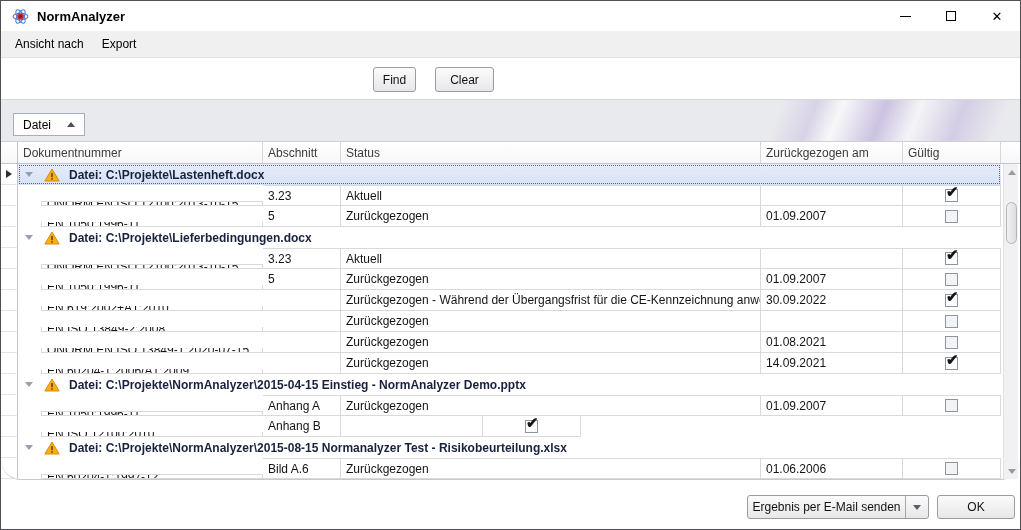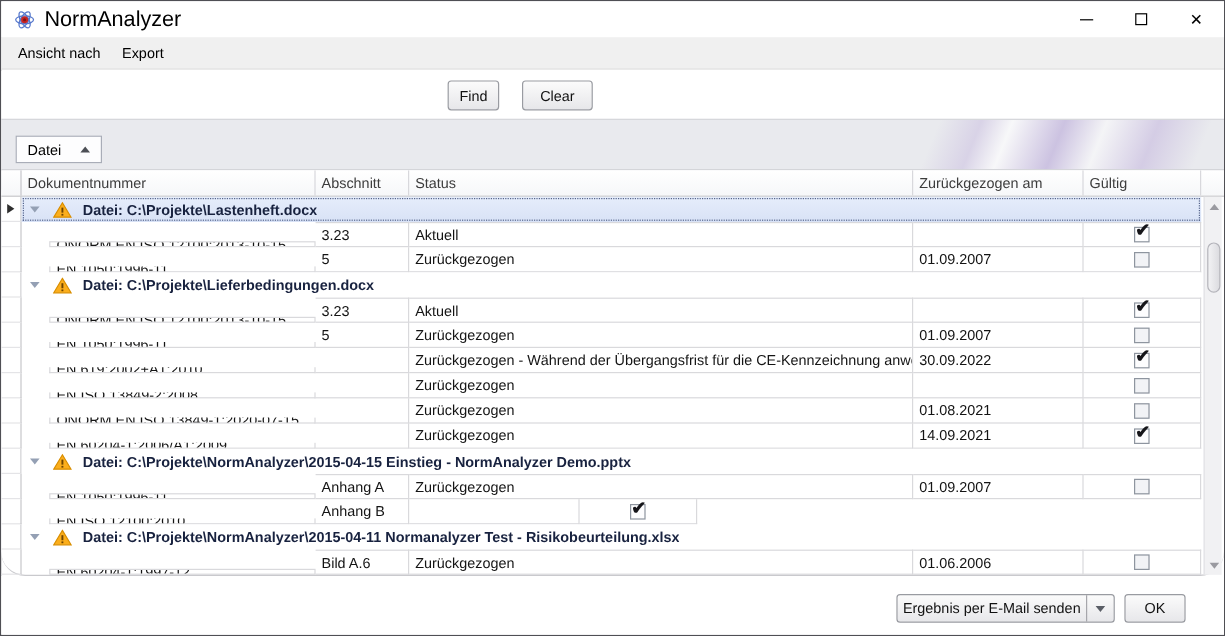--- a/index.html
+++ b/index.html
@@ -5,21 +5,21 @@
   * { margin:0; padding:0; box-sizing:border-box; }
   body { font-family:"Liberation Sans", sans-serif; background:#e8e8e8; }
   .window {
     position:relative; width:1021px; height:530px; background:#fff;
     border:1px solid #4f4f54; overflow:hidden;
     font-family:"Liberation Sans", sans-serif; font-size:12px; color:#1a1a1a;
   }
   
   .titlebar { position:absolute; top:0; left:0; right:0; height:30px; background:#fff; display:flex; align-items:center; }
   .app-icon { width:17px; height:17px; margin-left:11px; }
-  .title-text { margin-left:8px; font-size:18px; color:#000; }
+  .title-text { margin-left:8px; font-size:13px; color:#000;font-weight:bold; }
   .win-controls { position:absolute; right:0; top:0; height:30px; display:flex; }
   .win-btn { width:46px; height:30px; display:flex; align-items:center; justify-content:center; cursor:default; }
   .glyph-min { width:11px; border-top:1px solid #000; }
   .glyph-max { width:10px; height:10px; border:1px solid #000; }
   .glyph-close { font-size:13px; color:#000; line-height:1; }
   
   .menubar { position:absolute; top:30px; left:0; right:0; height:27px; background:#f0f0f0; border-bottom:1px solid #e2e2e2; display:flex; align-items:center; }
   .menu-item { padding:0 9px; height:100%; display:flex; align-items:center; font-size:12px; color:#000; }
   .menu-item:first-child { margin-left:5px; }
   
@@ -71,21 +71,21 @@
   .vs-tri-up { width:0; height:0; border-left:4px solid transparent; border-right:4px solid transparent; border-bottom:5px solid #9a9aa0; }
   .vs-tri-down { width:0; height:0; border-left:4px solid transparent; border-right:4px solid transparent; border-top:5px solid #9a9aa0; }
   .vs-thumb { position:absolute; left:2px; top:38px; width:11px; height:42px; background:linear-gradient(90deg,#f2f2f4,#dcdce0); border:1px solid #b4b4ba; border-radius:6px; }
   
   .footer { position:absolute; top:479px; left:0; right:0; bottom:0; background:#fff; }
   .email-btn { position:absolute; left:746px; top:15px; width:182px; height:24px; padding:0; }
   .email-label { flex:1; text-align:center; }
   .email-divider { width:1px; height:100%; background:#a6a6ab; }
   .email-drop { width:22px; display:flex; align-items:center; justify-content:center; }
   .email-drop .tri-down { border-top-color:#5a5e66; }
-  .ok-btn { position:absolute; left:936px; top:15px; width:51px; height:24px; }
+  .ok-btn { position:absolute; left:936px; top:15px; width:78px; height:24px; }
 </style>
 </head>
 <body>
 
 <div class="window">
 
   <div class="titlebar">
     <svg class="app-icon" viewBox="0 0 16 16">
       <ellipse cx="8" cy="8" rx="7" ry="3.1" fill="none" stroke="#5577cc" stroke-width="1"></ellipse>
       <ellipse cx="8" cy="8" rx="7" ry="3.1" fill="none" stroke="#5577cc" stroke-width="1" transform="rotate(60 8 8)"></ellipse>
@@ -294,21 +294,21 @@
         <div class="row group-row">
     <div class="ind-cell"></div>
     <div class="group-content">
       <span class="expand-icon"></span>
       <svg class="warn-icon" viewBox="0 0 16 14">
         <path d="M8 1 L15.2 13 L0.8 13 Z" fill="#fbae1c" stroke="#d98e00" stroke-width="1"></path>
         <path d="M8 2.8 L13.4 12 L2.6 12 Z" fill="#fdc salt" fill-opacity="0"></path>
         <rect x="7.2" y="5" width="1.6" height="4.2" fill="#6e4400"></rect>
         <rect x="7.2" y="10.2" width="1.6" height="1.5" fill="#6e4400"></rect>
       </svg>
-      <span class="group-label">Datei: C:\Projekte\NormAnalyzer\2015-04-11 Normanalyzer Test - Risikobeurteilung.xlsx</span>
+      <span class="group-label">Datei: C:\Projekte\NormAnalyzer\2015-08-15 Normanalyzer Test - Risikobeurteilung.xlsx</span>
     </div>
   </div>
         <div class="row data-row first">
     <div class="ind-cell"></div>
     <div class="indent"></div>
     <div class="dcell first-col">EN 60204-1:1997-12</div>
     <div class="dcell w-sec">Bild A.6</div>
     <div class="dcell w-status">Zurückgezogen</div>
     <div class="dcell w-with">01.06.2006</div>
     <div class="dcell w-valid cb-cell">

